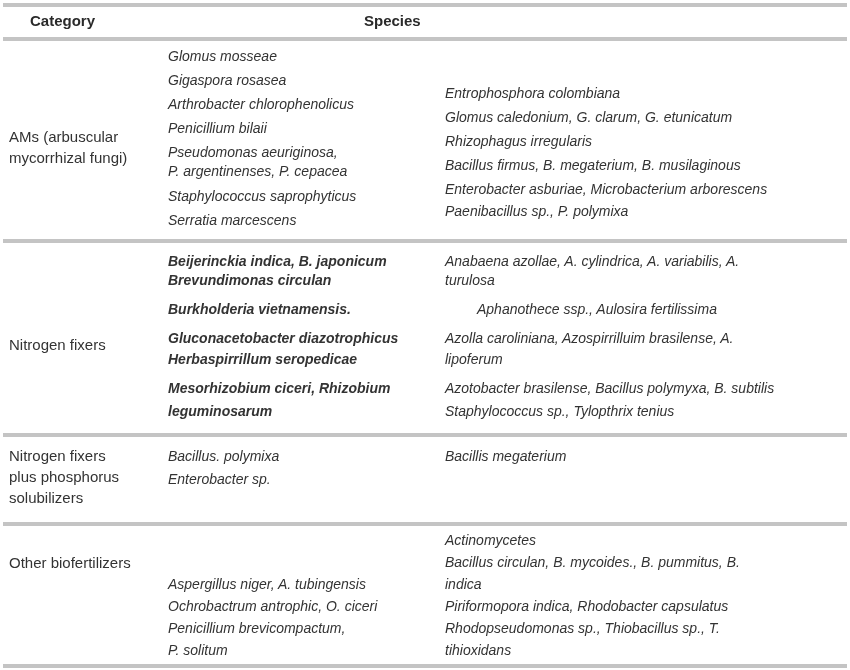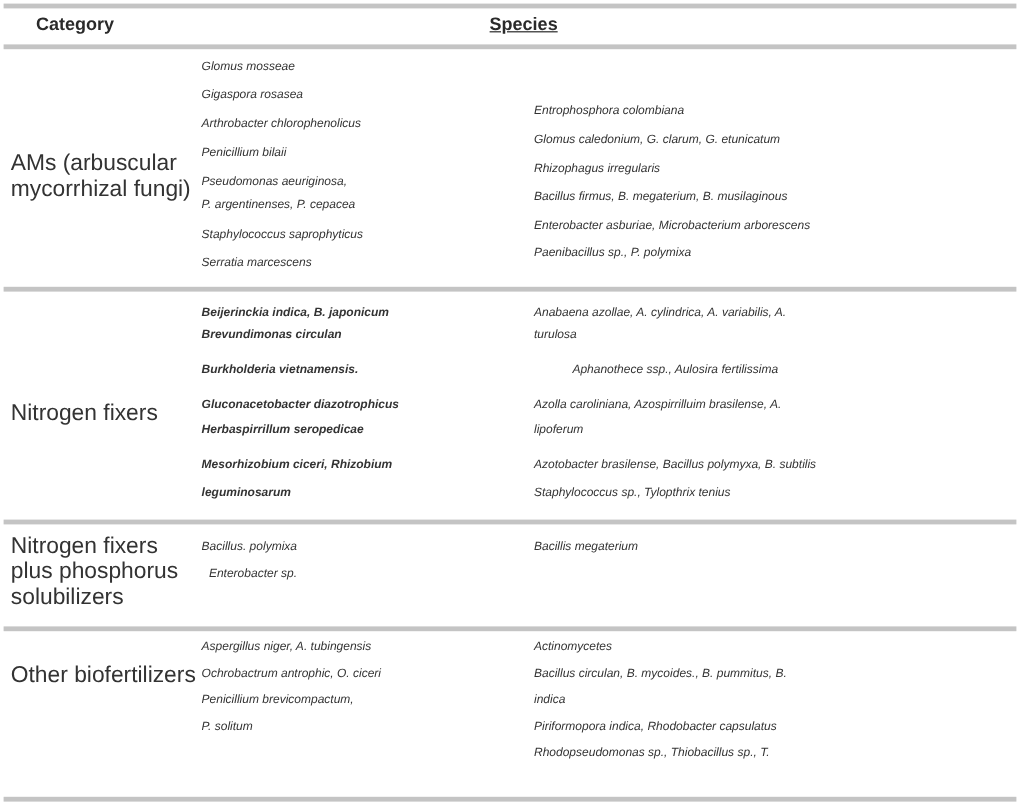--- a/index.html
+++ b/index.html
@@ -10,41 +10,41 @@
       position: relative;
     }
     .rule {
       position: absolute; left: 3px; right: 3px; height: 4px;
       background: #c4c4c4;
     }
     .hdr {
       position: absolute; top: 12px; font-size: 15px; font-weight: bold; color: #2a2a2a;
     }
     .cat {
-      position: absolute; left: 9px; font-size: 19px; line-height: 21px; color: #333;
+      position: absolute; left: 9px; font-size: 15px; line-height: 21px; color: #333;
     }
     .sp {
-      position: absolute; font-size: 10px; line-height: 20px; font-style: italic; color: #333;
+      position: absolute; font-size: 14px; line-height: 20px; font-style: italic; color: #333;
       white-space: nowrap;
     }
   </style>
 </head>
 <body>
 
 <div>
 
   <div class="rule" style="top:3px;"></div>
   <div class="rule" style="top:37px;"></div>
   <div class="rule" style="top:239px;"></div>
   <div class="rule" style="top:433px;"></div>
   <div class="rule" style="top:522px;"></div>
   <div class="rule" style="top:664px;"></div>
 
   <div class="hdr" style="left:30px;">Category</div>
-  <div class="hdr" style="left:408px;text-decoration:underline;">Species</div>
+  <div class="hdr" style="left:364px;">Species</div>
 
   <div>
     <div class="cat" style="top:126px;">
       <div>AMs (arbuscular</div>
       <div>mycorrhizal fungi)</div>
     </div>
     <div class="sp" style="left:168px; top:46px;">
       <div style="height:24px;">Glomus mosseae</div>
       <div style="height:24px;">Gigaspora rosasea</div>
       <div style="height:24px;">Arthrobacter chlorophenolicus</div>
@@ -89,38 +89,39 @@
   </div>
 
   <div>
     <div class="cat" style="top:445px;">
       <div>Nitrogen fixers</div>
       <div>plus phosphorus</div>
       <div>solubilizers</div>
     </div>
     <div class="sp" style="left:168px; top:446px;">
       <div style="height:23px;">Bacillus. polymixa</div>
-      <div style="height:23px;text-align:right;">Enterobacter sp.</div>
+      <div style="height:23px;">Enterobacter sp.</div>
     </div>
     <div class="sp" style="left:445px; top:446px;">
       <div style="height:23px;">Bacillis megaterium</div>
     </div>
   </div>
 
   <div>
     <div class="cat" style="top:552px;">
       <div>Other biofertilizers</div>
     </div>
     <div class="sp" style="left:168px; top:530px;">
-      <div style="height:22px;">Aspergillus niger, A. tubingensis</div>
+      <div style="height:22px;margin-top:44px;">Aspergillus niger, A. tubingensis</div>
       <div style="height:22px;">Ochrobactrum antrophic, O. ciceri</div>
       <div style="height:22px;">Penicillium brevicompactum,</div>
       <div style="height:22px;">P. solitum</div>
     </div>
     <div class="sp" style="left:445px; top:530px;">
       <div style="height:22px;">Actinomycetes</div>
       <div style="height:22px;">Bacillus circulan, B. mycoides., B. pummitus, B.</div>
       <div style="height:22px;">indica</div>
       <div style="height:22px;">Piriformopora indica, Rhodobacter capsulatus</div>
       <div style="height:22px;">Rhodopseudomonas sp., Thiobacillus sp., T.</div>
+      <div style="height:22px;">tihioxidans</div>
     </div>
   </div>
 </div>
 
 </body></html>

